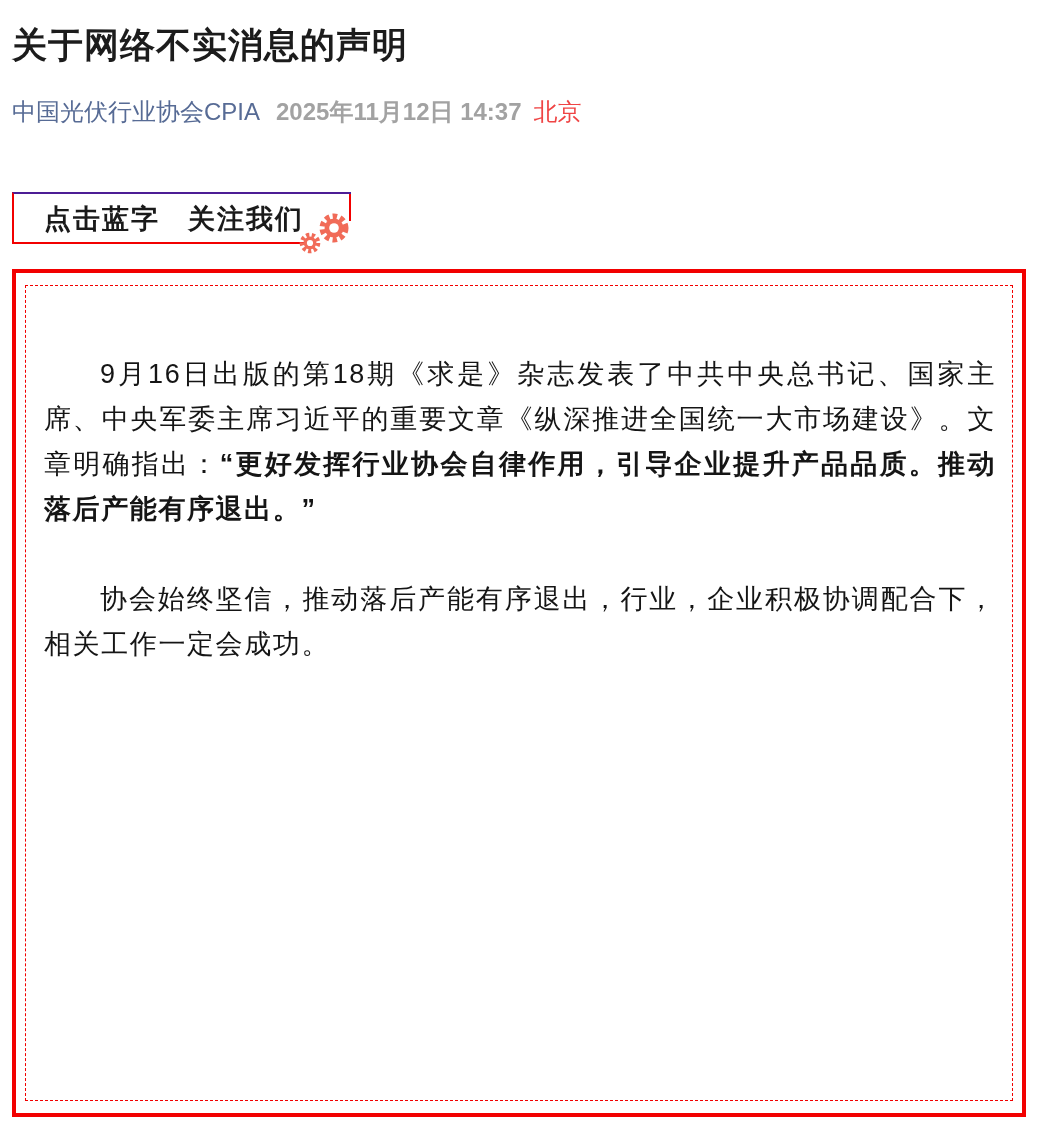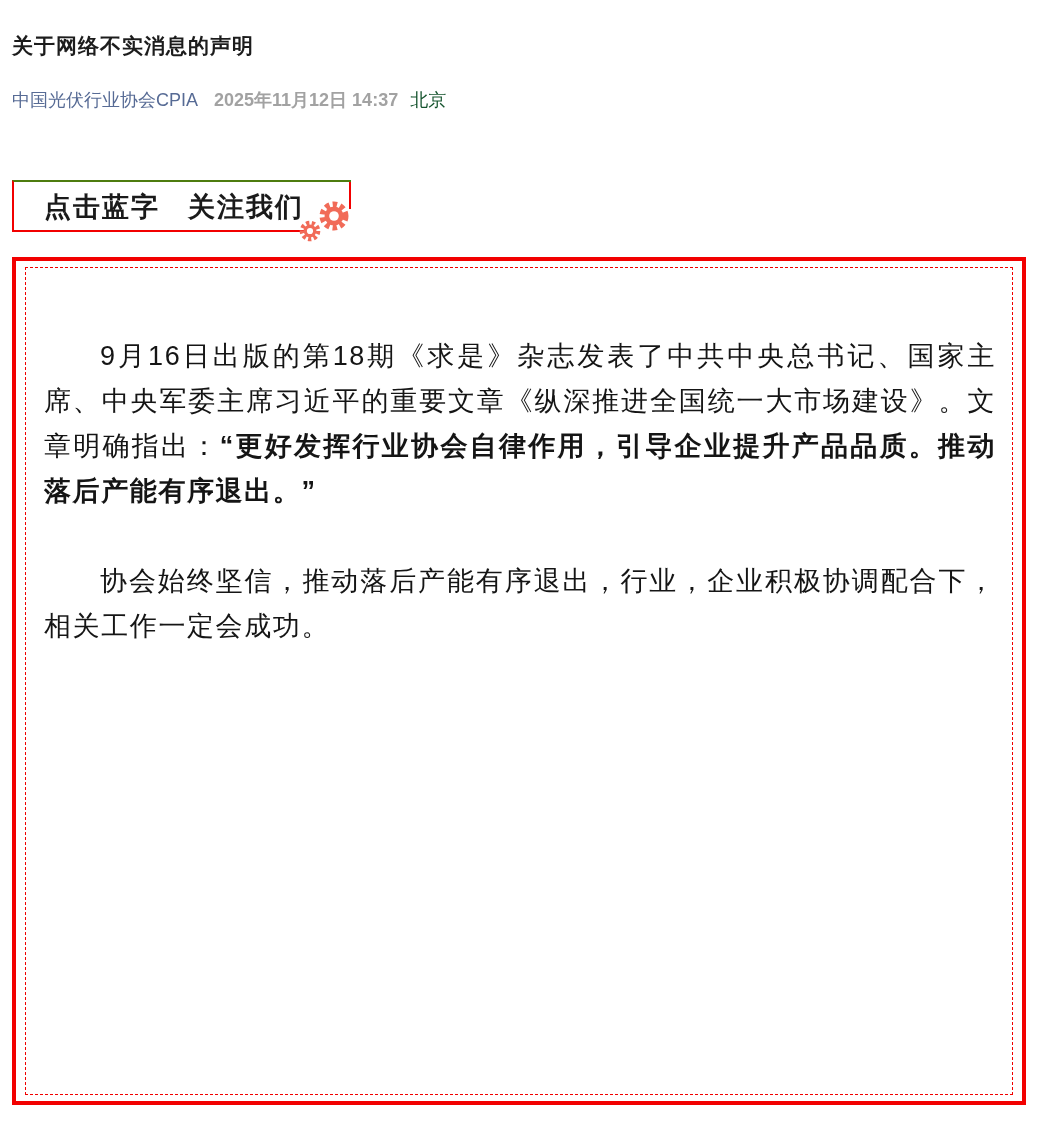--- a/index.html
+++ b/index.html
@@ -10,45 +10,45 @@
   }
   body {
     width: 1038px; height: 1122px;
     overflow: hidden;
   }
   .page { padding: 0 12px; }
 
   
   .title {
     margin: 28px 0 0 0;
-    font-size: 21px;
+    font-size: 35px;
     line-height: 36px;
     font-weight: 700;
     color: #1c1c1c;
     letter-spacing: 1px;
     font-family: Liberation Serif, serif;
   }
   .byline {
-    margin-top: 24px;
-    font-size: 18px;
+    margin-top: 36px;
+    font-size: 24px;
     line-height: 24px;
     display: flex;
     align-items: center;
   }
   .account  { color: #576b95; cursor: pointer; }
   .datetime { color: #a2a2a2; margin-left: 16px; font-weight: bold; }
-  .location { color: #14532d; margin-left: 12px; }
+  .location { color: #ef4444; margin-left: 12px; }
 
   
   .banner {
     position: relative;
     margin-top: 68px;
     width: 339px;
     height: 52px;
-    border-top: 2px solid #4d7c0f;
+    border-top: 2px solid #4c1d95;
     border-left: 2px solid #f20000;
   }
   .banner .b-right {
     position: absolute; top: 0; right: 0;
     width: 2px; height: 27px;
     background: #f20000;
   }
   .banner .b-bottom {
     position: absolute; left: 0; bottom: 0;
     height: 2px; width: 292px;
@@ -70,21 +70,21 @@
     right: 0px;
     bottom: -11px;
     width: 54px; height: 44px;
     line-height: 0;
   }
 
   
   .content-box {
     margin-top: 25px;
     border: 4px solid #f20000;
-    padding: 6px 9px;
+    padding: 12px 9px;
     height: 848px; 
   }
   .content-inner {
     border: 1px dashed #f20000;
     height: 100%;
     padding: 66px 16px 40px 18px;
     overflow: hidden;
   }
   .content-inner p {
     margin: 0 0 45px 0;

